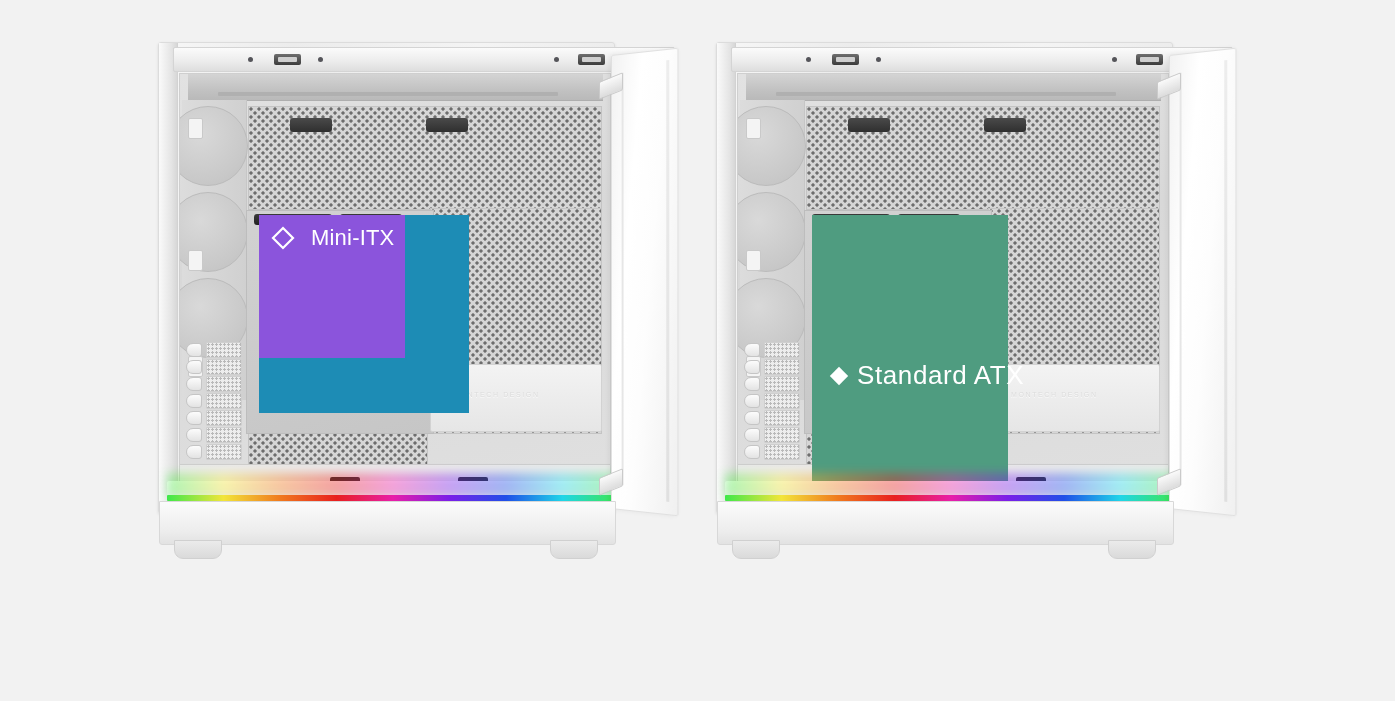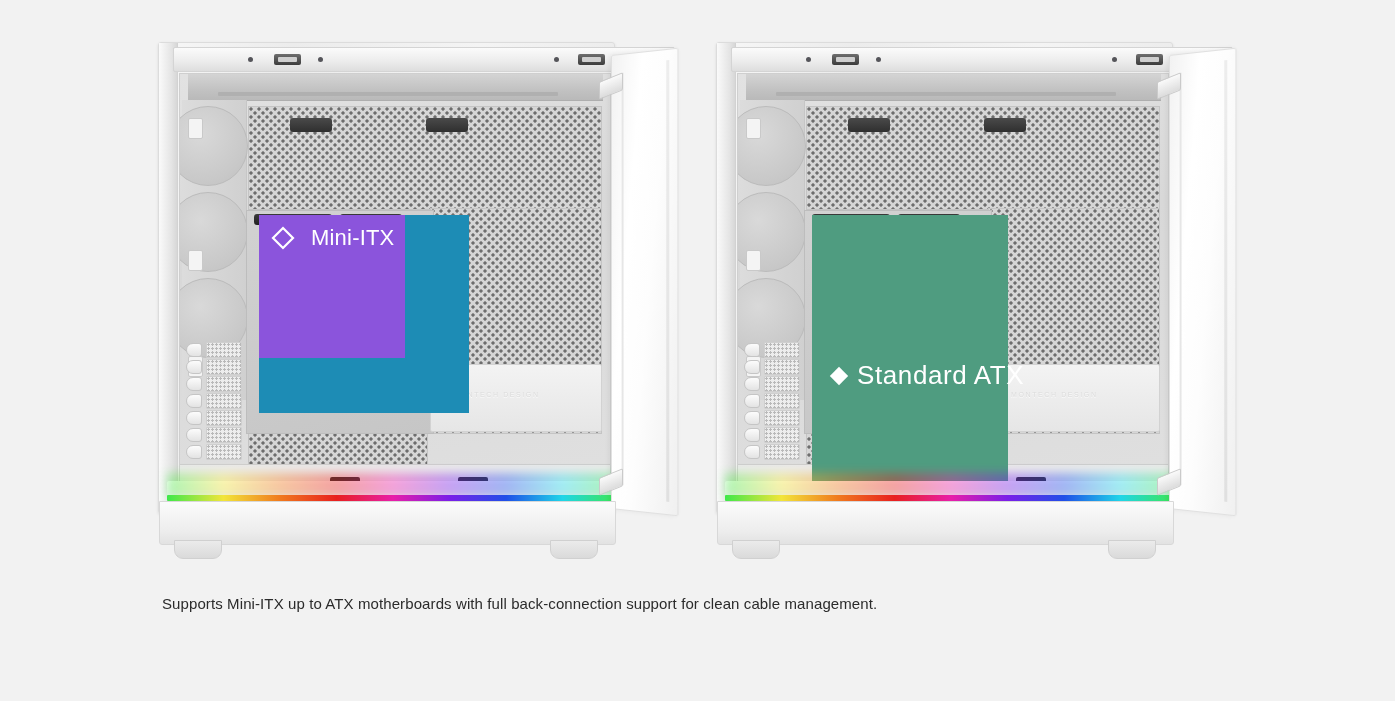--- a/index.html
+++ b/index.html
@@ -572,16 +572,15 @@
         <div class="side-panel"></div>
         <div class="hinge h1"></div>
         <div class="hinge h2"></div>
         <div class="base"></div>
       </div>
       <div class="foot fl"></div>
       <div class="foot fr"></div>
     </div>
 
   <div class="caption">
-    <p class="subline">Supports Mini-ITX up to ATX motherboards with full back-connection support for clean cable management.</p>
   </div>
 
 </div>
 
 </body></html>

